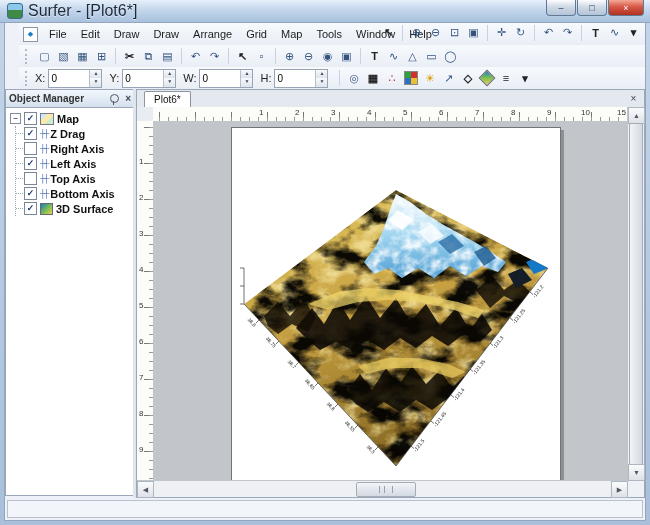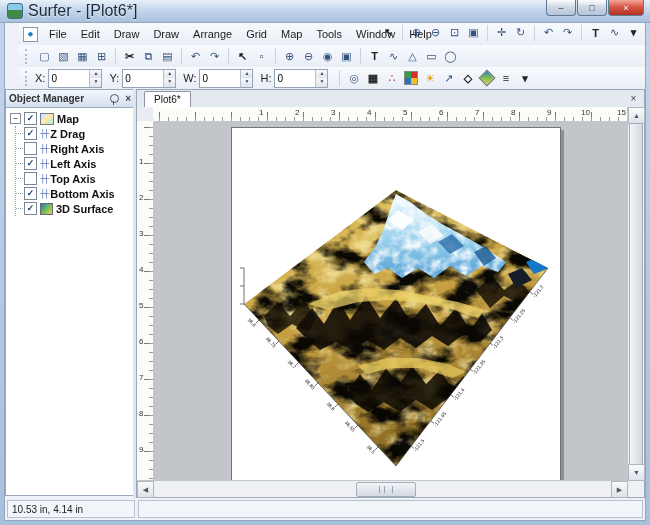--- a/index.html
+++ b/index.html
@@ -455,16 +455,15 @@
         <span class="sbtn" style="left:0;top:0">◀</span>
         <span class="hthumb">
             <span class="hgrip"></span>
           </span>
         <span class="sbtn" style="right:0;top:0">▶</span>
       </div>
     </div>
   </div>
 
   <div class="status">
-    <span class="scell" style="flex:0 0 118px">10.53 in, 4.14 in</span>
     <span class="scell" style="flex:1"></span>
   </div>
 </div>
 
 </body></html>

